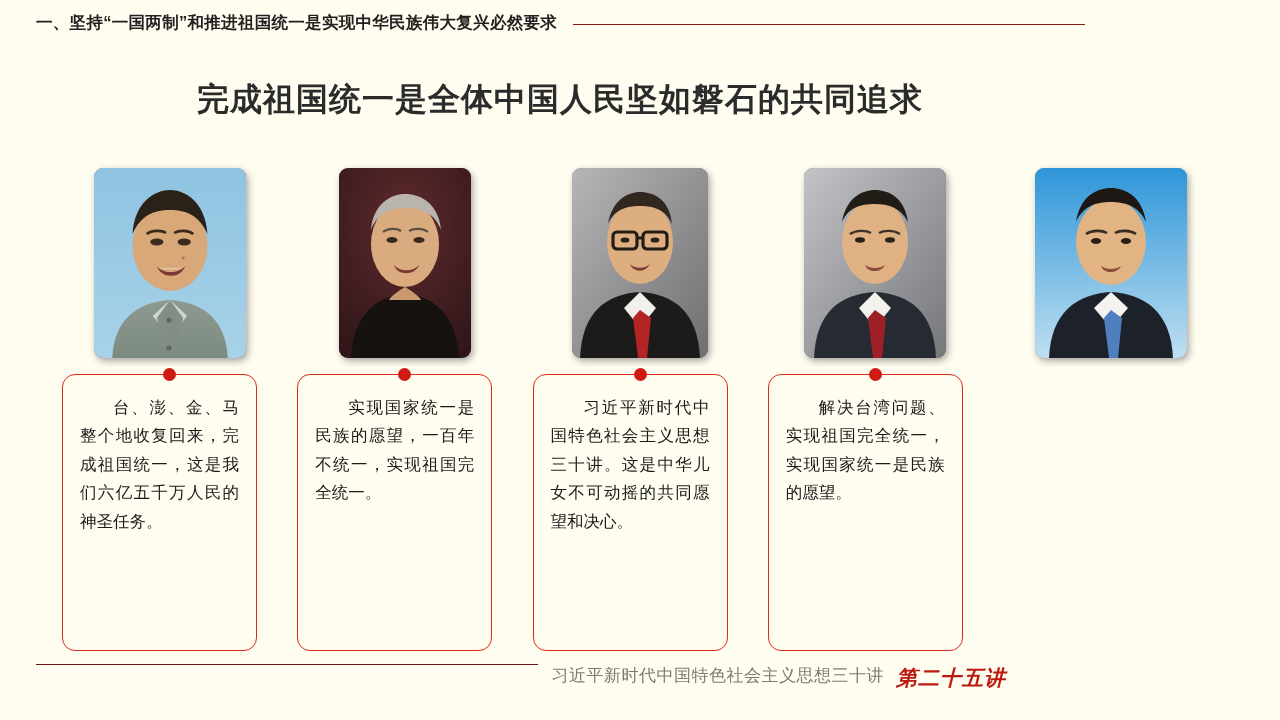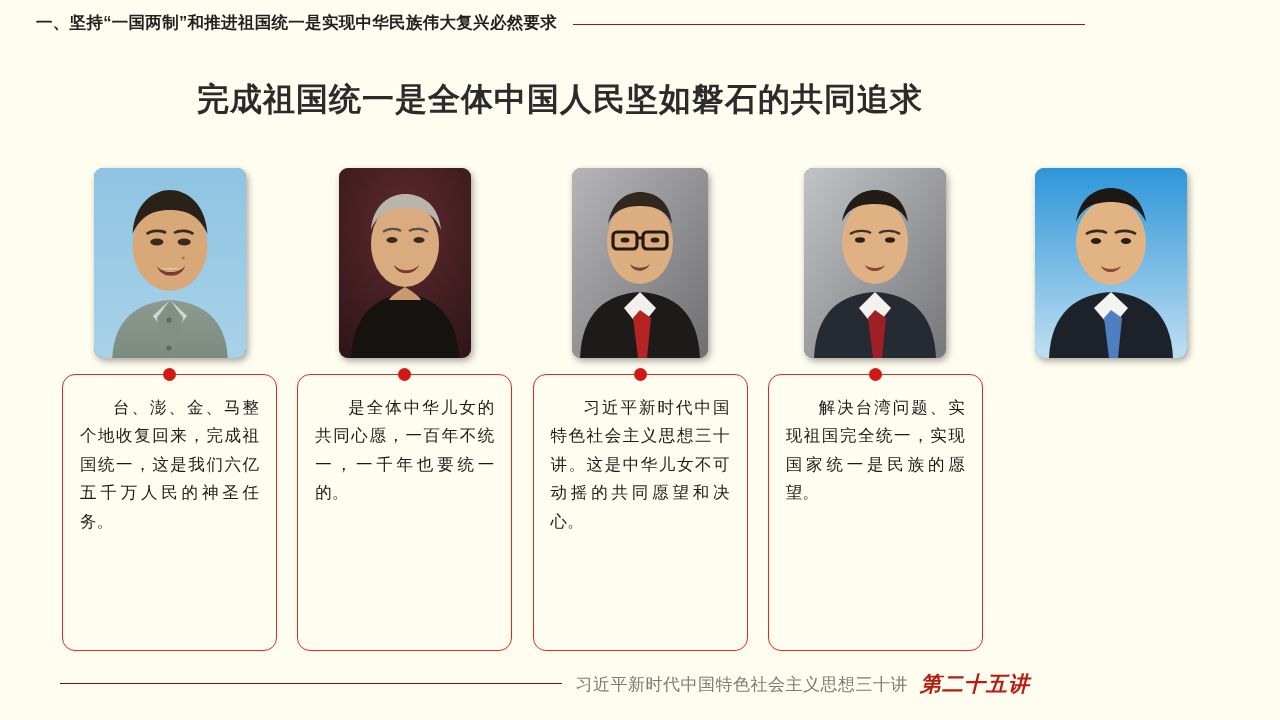--- a/index.html
+++ b/index.html
@@ -96,21 +96,21 @@
   .col-4 .portrait-wrap, .col-4 .portrait, .col-4 .portrait svg { width: 152px; }
 
   
   .card-block {
     margin-top: 16px;
     position: relative;
     width: 215px;
   }
   .card {
     box-sizing: border-box;
-    width: 215px;
+    width: 195px;
     height: 277px;
     border: 1.5px solid #e02a1d;
     border-radius: 13px;
     background: transparent;
     padding: 18px 17px 1px 17px;
   }
   .card-dot {
     position: absolute;
     top: -6px;
     left: 50%;
@@ -133,22 +133,20 @@
   .col-2 .card-text, .col-4 .card-text { text-align: justify; }
 
   
   .footer {
     position: absolute;
     bottom: 16px;
     left: 0;
     width: 1040px;
     height: 40px;
     display: flex;
-    align-items: center;
-    padding-left: 24px;
   }
   .footer-rule {
     flex: 1;
     height: 0;
     border-top: 1.8px solid #6e100e;
     margin-left: 36px;
     margin-right: 14px;
     margin-bottom: 2px;
   }
   .footer-series {
@@ -242,21 +240,21 @@
           <path d="M44 64 C49 60 58 60 62 63" stroke="#5a5046" stroke-width="2.2" fill="none"></path>
           <path d="M70 63 C75 60 84 60 89 64" stroke="#5a5046" stroke-width="2.2" fill="none"></path>
           <path d="M55 97 C61 104 74 104 80 97 C76 108 58 108 55 97 Z" fill="#7a3a33"></path>
           <path d="M57 98 C62 100 74 100 79 98 C74 100 62 100 57 98 Z" fill="#ede6d8"></path>
         </svg>
       </div>
     </div>
     <div class="card-block">
       <div class="card-dot"></div>
       <div class="card">
-        <div class="card-text">是全体中华儿女的共同心愿，一百年不统一，一千年也要统一的。</div>
+        <div class="card-text">实现国家统一是民族的愿望，一百年不统一，实现祖国完全统一。</div>
       </div>
     </div>
   </div>
 
   <div class="column col-2">
     <div class="portrait-wrap">
       <div class="portrait">
         <svg viewBox="0 0 136 190" preserveAspectRatio="none" aria-hidden="true">
           <defs>
             <linearGradient id="bg2" x1="0" y1="0" x2="1" y2="1">

